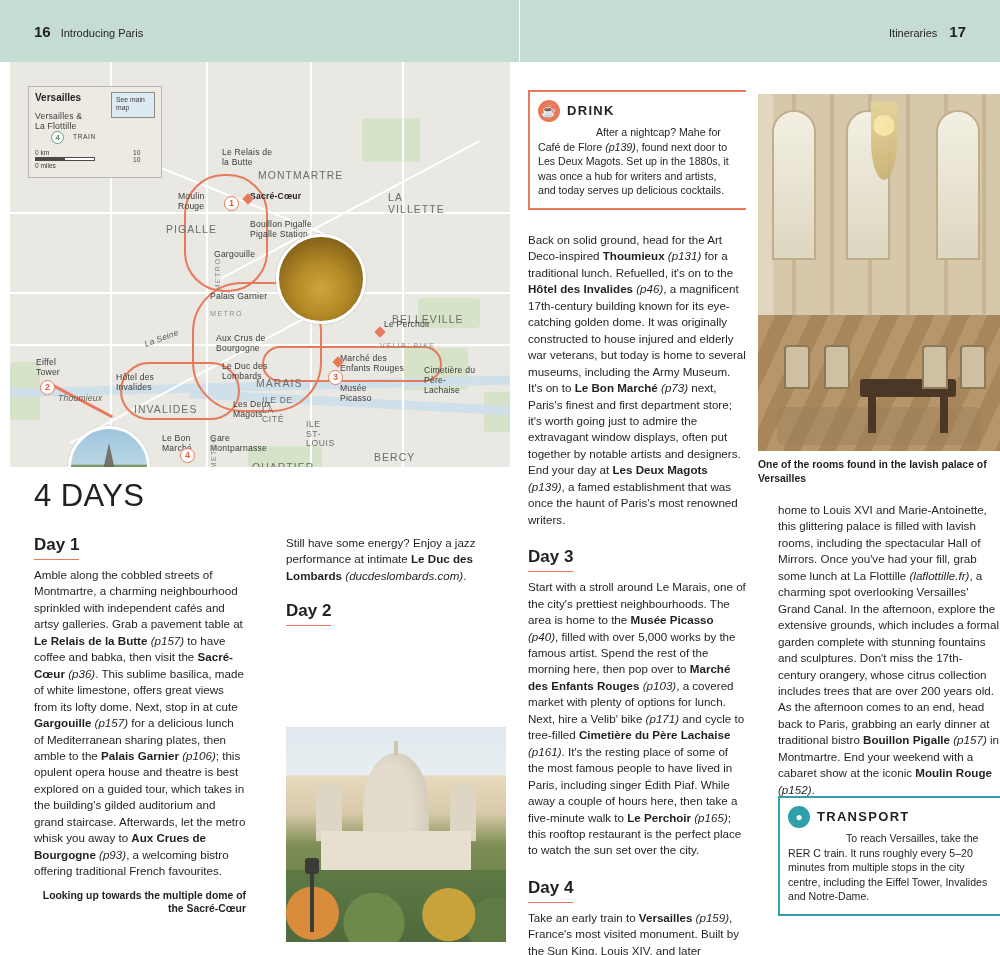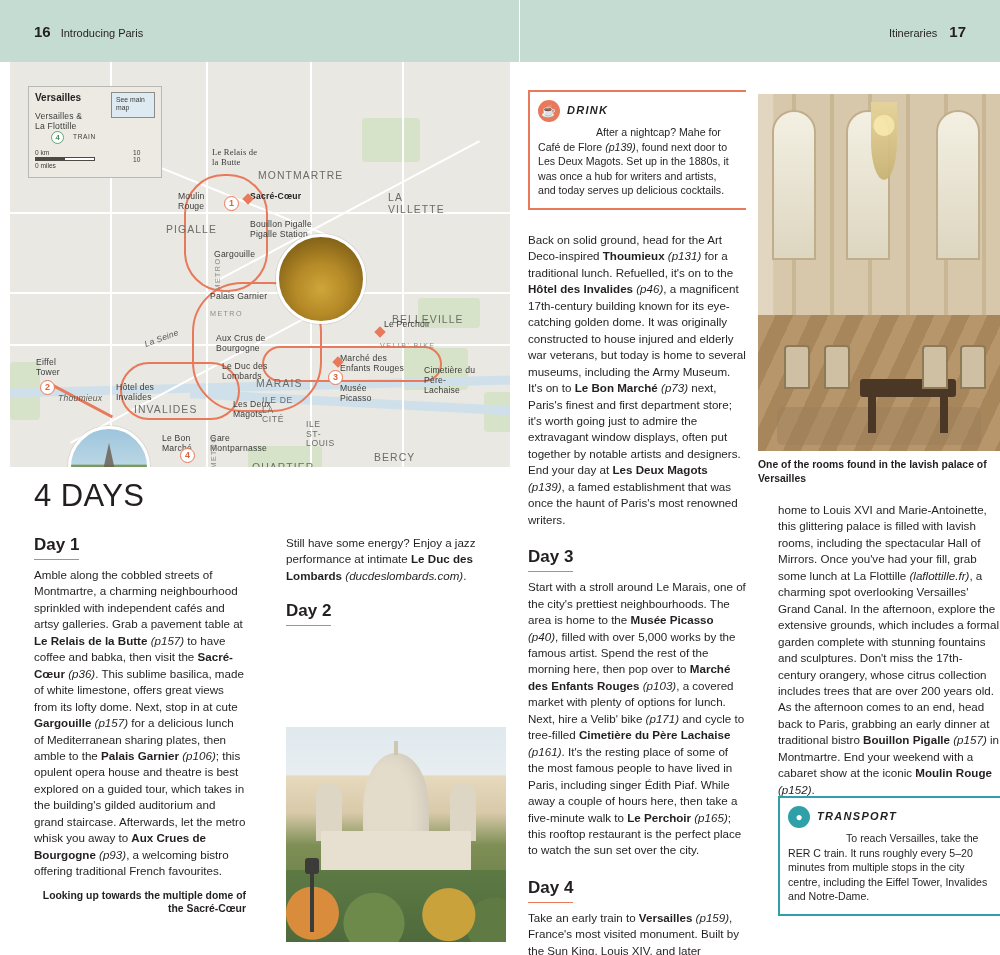--- a/index.html
+++ b/index.html
@@ -201,21 +201,21 @@
   .co-head {
     display:flex; align-items:center; gap:7px; margin:0 0 3px 0;
   }
   .co-ico {
     width:22px; height:22px; border-radius:50%; background:#e8795a;
     color:#fff; display:flex; align-items:center; justify-content:center;
     font-size:12px; flex:0 0 auto;
   }
   .callout.teal .co-ico { background:#2fa0a8; }
   .co-title {
-    font-size:11px; font-weight:bold; letter-spacing:1.3px; color:#231f20;font-style:italic;
+    font-size:13px; font-weight:bold; letter-spacing:1.3px; color:#231f20;
   }
   .co-body { margin:0; padding-left:0; }
   .co-body-indent { text-indent:58px; }
 
   .rcol-a { position:absolute; left:8px; top:170px; width:218px; }
   .rcol-b { position:absolute; left:258px; top:0; width:222px; }
 
   .vers-photo {
     position:absolute; left:238px; top:32px; width:242px; height:357px;
     overflow:hidden;
@@ -338,34 +338,34 @@
   <div class="m-label big" style="left:156px;top:162px;">PIGALLE</div>
   <div class="m-label big" style="left:382px;top:234px;margin-top:18px;">BELLEVILLE</div>
   <div class="m-label big" style="left:246px;top:316px;">MARAIS</div>
   <div class="m-label big" style="left:124px;top:342px;">INVALIDES</div>
   <div class="m-label" style="left:252px;top:334px;width:42px;line-height:1.12;color:#6c6b66;letter-spacing:.6px;">ILE DE<br>LA<br>CITÉ</div>
   <div class="m-label" style="left:296px;top:358px;width:40px;line-height:1.12;color:#6c6b66;letter-spacing:.6px;">ILE<br>ST-LOUIS</div>
   <div class="m-label big" style="left:364px;top:390px;">BERCY</div>
   <div class="m-label big" style="left:242px;top:400px;width:60px;line-height:1.1;">QUARTIER<br>LATIN</div>
   <div class="m-label ital" style="left:134px;top:272px;transform:rotate(-20deg);">La Seine</div>
 
-  <div class="m-label" style="left:202px;top:86px;width:56px;line-height:1.15;font-family:Liberation Serif, serif;">Le Relais de<br>la Butte</div>
+  <div class="m-label" style="left:212px;top:86px;width:56px;line-height:1.15;">Le Relais de<br>la Butte</div>
   <div class="m-label bold" style="left:240px;top:130px;">Sacré-Cœur</div>
   <div class="m-label" style="left:168px;top:130px;width:30px;line-height:1.15;">Moulin<br>Rouge</div>
   <div class="m-label" style="left:240px;top:158px;width:70px;line-height:1.15;">Bouillon Pigalle<br>Pigalle Station</div>
   <div class="m-label" style="left:204px;top:188px;">Gargouille</div>
   <div class="m-label" style="left:200px;top:230px;">Palais Garnier</div>
   <div class="m-label" style="left:374px;top:258px;">Le Perchoir</div>
   <div class="m-label" style="left:206px;top:272px;width:58px;line-height:1.15;">Aux Crus de<br>Bourgogne</div>
   <div class="m-label" style="left:212px;top:300px;width:54px;line-height:1.15;">Le Duc des<br>Lombards</div>
   <div class="m-label" style="left:330px;top:292px;width:70px;line-height:1.15;">Marché des<br>Enfants Rouges</div>
   <div class="m-label" style="left:414px;top:304px;width:56px;line-height:1.15;">Cimetière du<br>Père-Lachaise</div>
   <div class="m-label" style="left:330px;top:322px;width:42px;line-height:1.15;">Musée<br>Picasso</div>
   <div class="m-label" style="left:223px;top:338px;width:40px;line-height:1.15;">Les Deux<br>Magots</div>
-  <div class="m-label" style="left:106px;top:321px;width:46px;line-height:1.15;">Hôtel des<br>Invalides</div>
+  <div class="m-label" style="left:106px;top:311px;width:46px;line-height:1.15;">Hôtel des<br>Invalides</div>
   <div class="m-label ital" style="left:48px;top:332px;">Thoumieux</div>
   <div class="m-label" style="left:26px;top:296px;width:30px;line-height:1.15;">Eiffel<br>Tower</div>
   <div class="m-label" style="left:152px;top:372px;width:32px;line-height:1.15;">Le Bon<br>Marché</div>
   <div class="m-label" style="left:200px;top:372px;width:54px;line-height:1.15;">Gare<br>Montparnasse</div>
 
   <div class="m-label metro" style="left:192px;top:208px;transform:rotate(-90deg);">METRO</div>
   <div class="m-label metro" style="left:200px;top:248px;">METRO</div>
   <div class="m-label metro" style="left:188px;top:386px;transform:rotate(-90deg);">METRO</div>
   <div class="m-label metro" style="left:370px;top:280px;">VELIB' BIKE</div>
 

